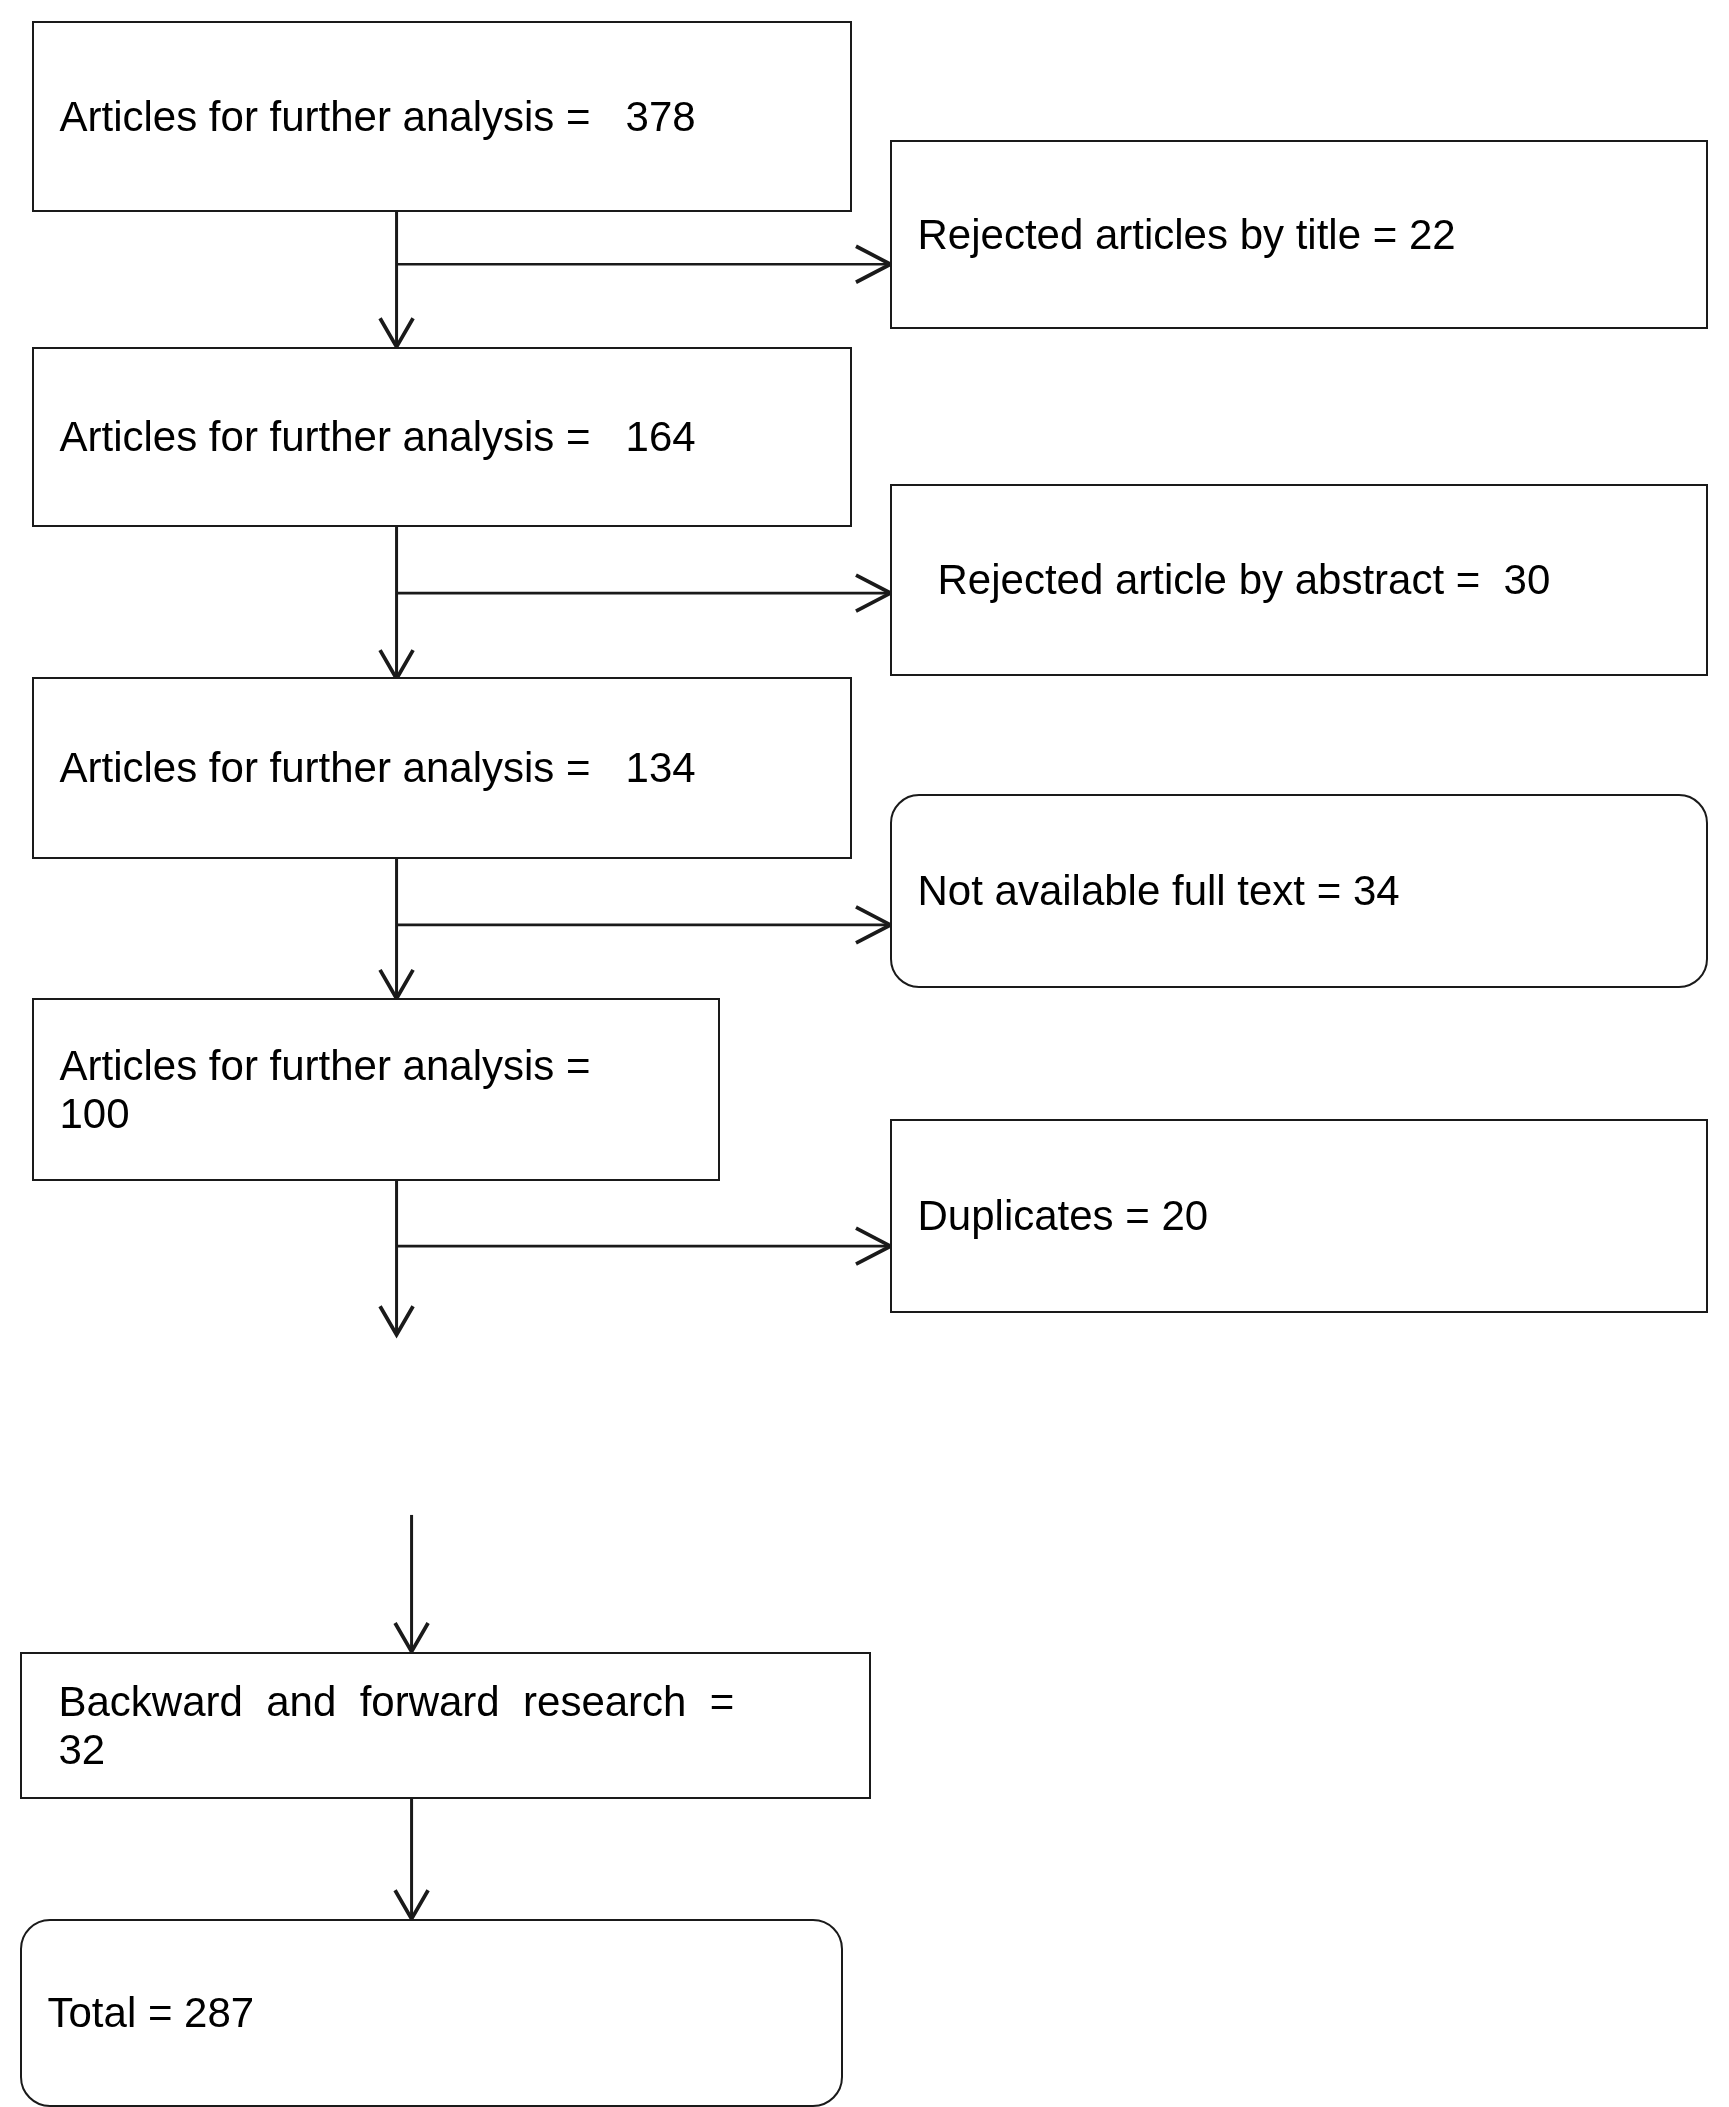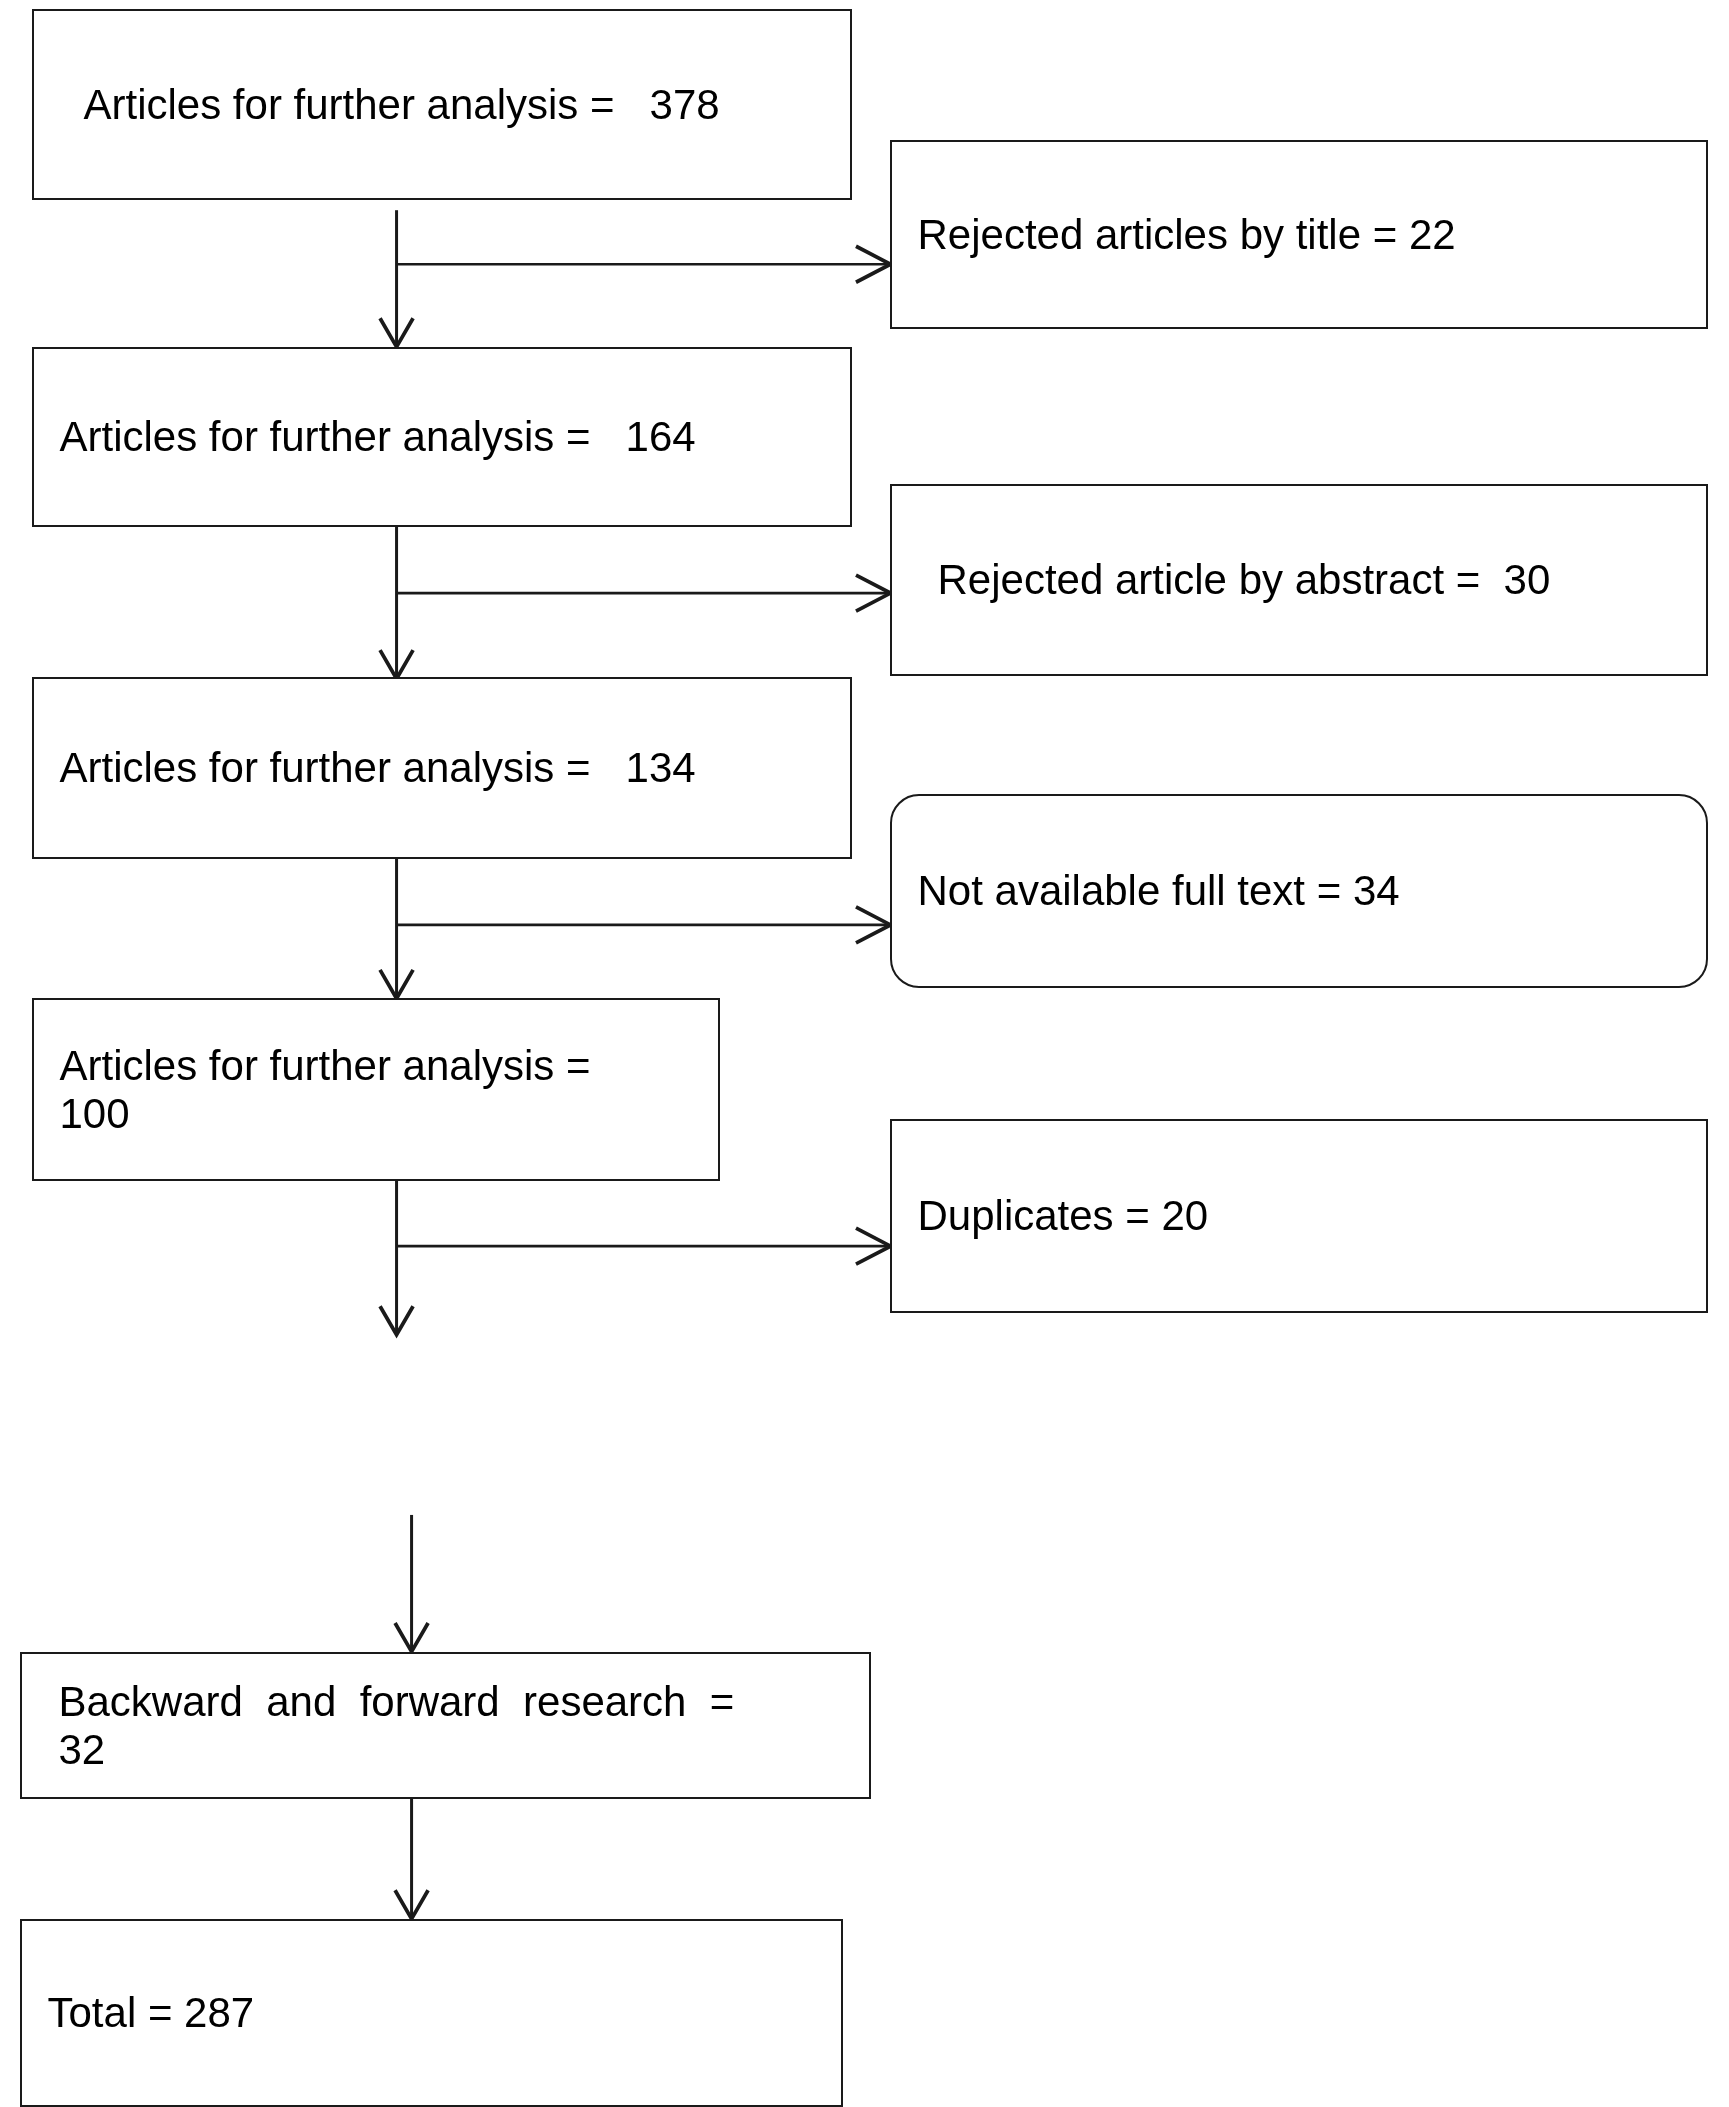--- a/index.html
+++ b/index.html
@@ -111,21 +111,21 @@
       <path class="edge-line" d="M 548 2018 L 548 2200"></path>
       <path class="arrow-head" d="M 526 2162 L 548 2200 L 570 2162"></path>
     </g>
 
     <g>
       <path class="edge-line" d="M 548 2394 L 548 2556"></path>
       <path class="arrow-head" d="M 526 2518 L 548 2556 L 570 2518"></path>
     </g>
   </svg>
 
-  <div class="node-box" style="left:32px; top:9px; width:820px; height:191px;padding-left:24px;">
+  <div class="node-box" style="left:32px; top:21px; width:820px; height:191px;">
     <span class="node-text">Articles for further analysis =   378</span>
   </div>
 
   <div class="node-box" style="left:32px; top:347px; width:820px; height:180px;">
     <span class="node-text">Articles for further analysis =   164</span>
   </div>
 
   <div class="node-box" style="left:32px; top:677px; width:820px; height:182px;">
     <span class="node-text">Articles for further analysis =   134</span>
   </div>
@@ -133,21 +133,21 @@
   <div class="node-box" style="left:32px; top:998px; width:688px; height:183px;">
     <span class="node-text">Articles for further analysis =   100</span>
   </div>
 
 
   <div class="node-box" style="left:20px; top:1652px; width:851px; height:147px;padding-left:11px;">
     <span class="node-text justify">Backward  and  forward  research  =
 32</span>
   </div>
 
-  <div class="node-box" style="left:20px; top:1919px; width:823px; height:188px;">
+  <div class="node-box" style="left:20px; top:1919px; width:823px; height:188px;border-radius:30px;">
     <span class="node-text">Total = 287</span>
   </div>
 
   <div class="node-box" style="left:890px; top:140px; width:818px; height:189px;">
     <span class="node-text">Rejected articles by title = 22</span>
   </div>
 
   <div class="node-box" style="left:890px; top:484px; width:818px; height:192px;padding-left:20px;">
     <span class="node-text">Rejected article by abstract =  30</span>
   </div>

